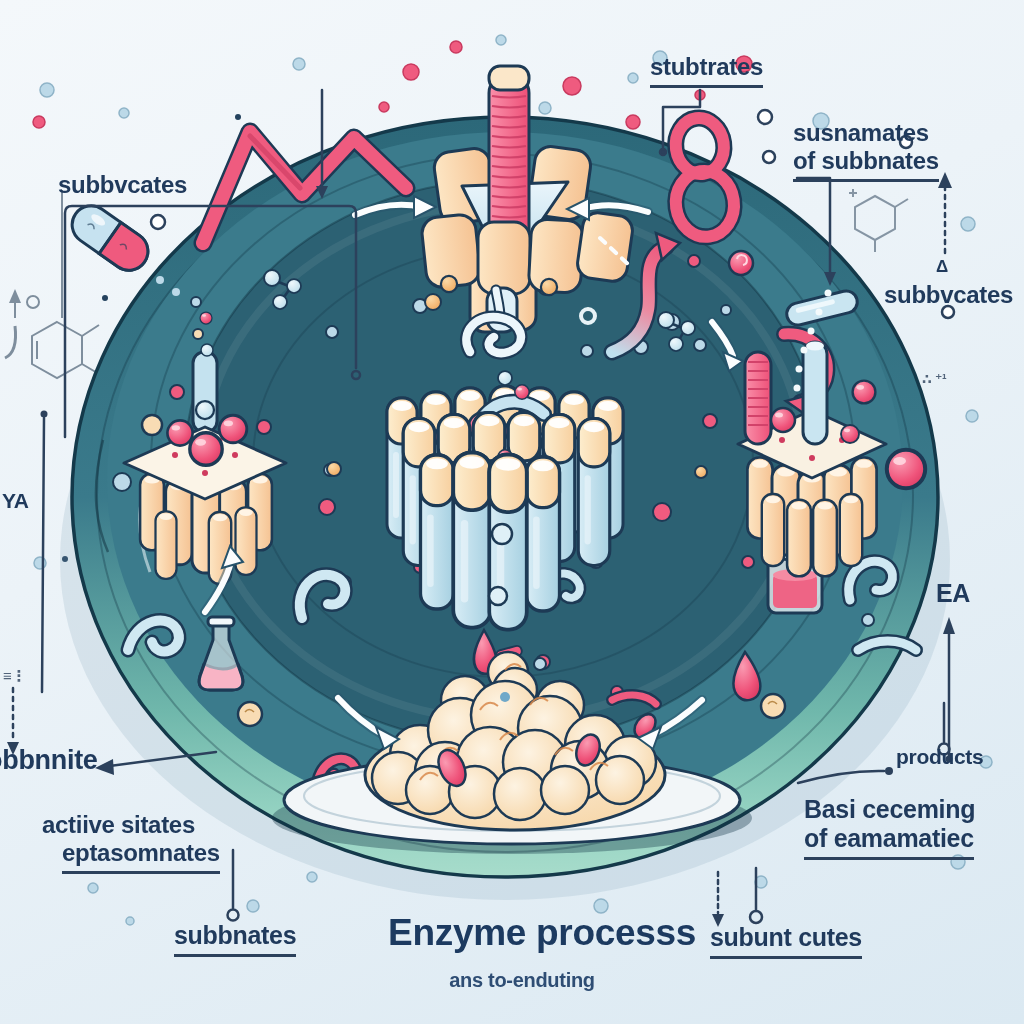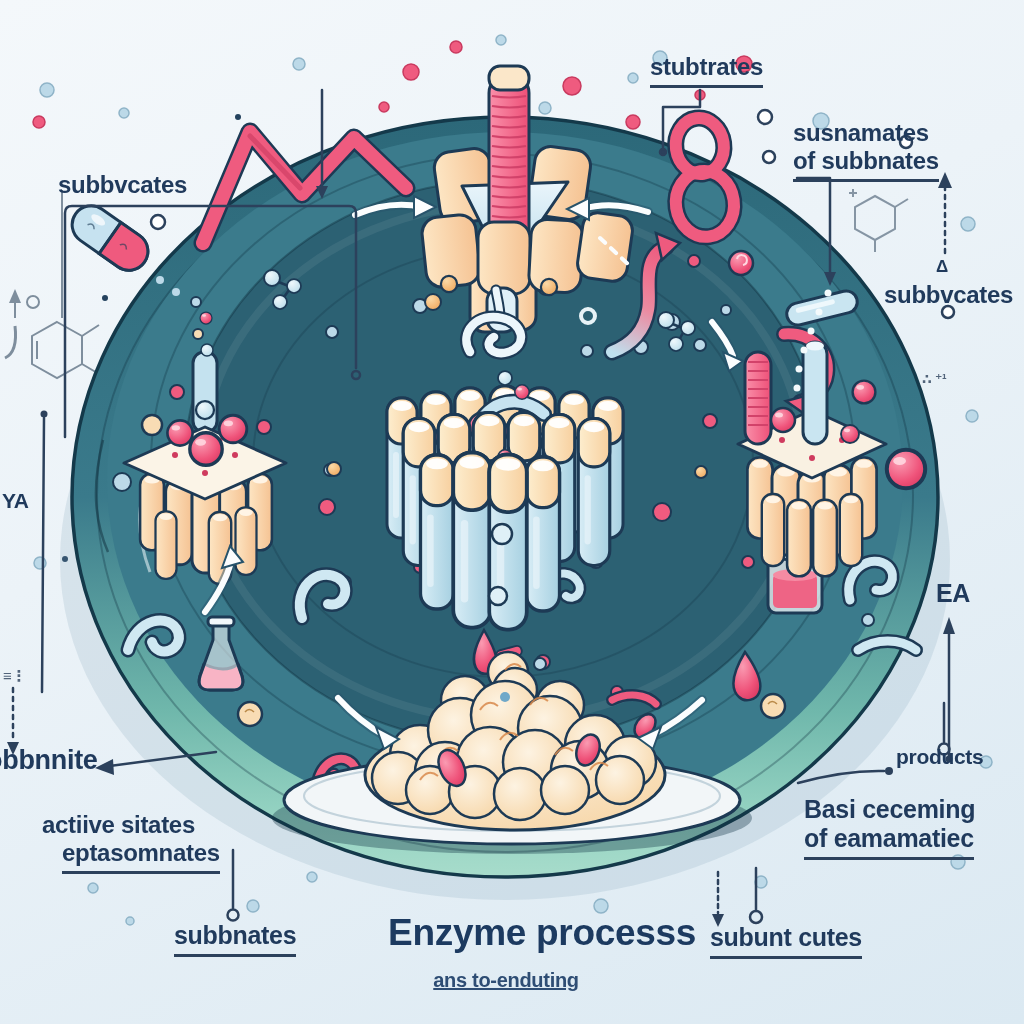--- a/index.html
+++ b/index.html
@@ -536,21 +536,21 @@
 <div class="lbl" style="left:793px;top:120px;font-size:24px;">susnamates</div>
 <div class="lbl ul" style="left:793px;top:148px;font-size:24px;">of subbnates</div>
 <div class="lbl" style="left:936px;top:258px;font-size:17px;">Δ</div>
 <div class="lbl" style="left:884px;top:282px;font-size:24px;">subbvcates</div>
 <div class="lbl" style="left:2px;top:490px;font-size:21px;">YA</div>
 <div class="lbl" style="left:-14px;top:746px;font-size:27px;">obbnnite</div>
 <div class="lbl" style="left:42px;top:812px;font-size:24px;">actiive sitates</div>
 <div class="lbl ul" style="left:42px;top:840px;font-size:24px;margin-left:20px;">eptasomnates</div>
 <div class="lbl ul" style="left:174px;top:922px;font-size:25px;">subbnates</div>
 <div class="lbl title" style="left:360px;top:914px;margin-left:28px;">Enzyme processs</div>
-<div class="lbl subtitle" style="left:356px;top:970px;text-decoration:underline;">ans to-enduting</div>
+<div class="lbl subtitle" style="left:372px;top:970px;">ans to-enduting</div>
 <div class="lbl ul" style="left:710px;top:924px;font-size:25px;">subunt cutes</div>
 <div class="lbl ul" style="left:804px;top:825px;font-size:25px;">of eamamatiec</div>
 <div class="lbl" style="left:804px;top:796px;font-size:25px;">Basi ceceming</div>
 <div class="lbl" style="left:896px;top:746px;font-size:21px;">products</div>
 <div class="lbl" style="left:936px;top:580px;font-size:25px;">EA</div>
 <div class="lbl marks" style="left:3px;top:668px;font-size:15px;">≡⋮</div>
 <div class="lbl marks" style="left:922px;top:372px;font-size:14px;">∴ ⁺¹</div>
 
 </div>
 

